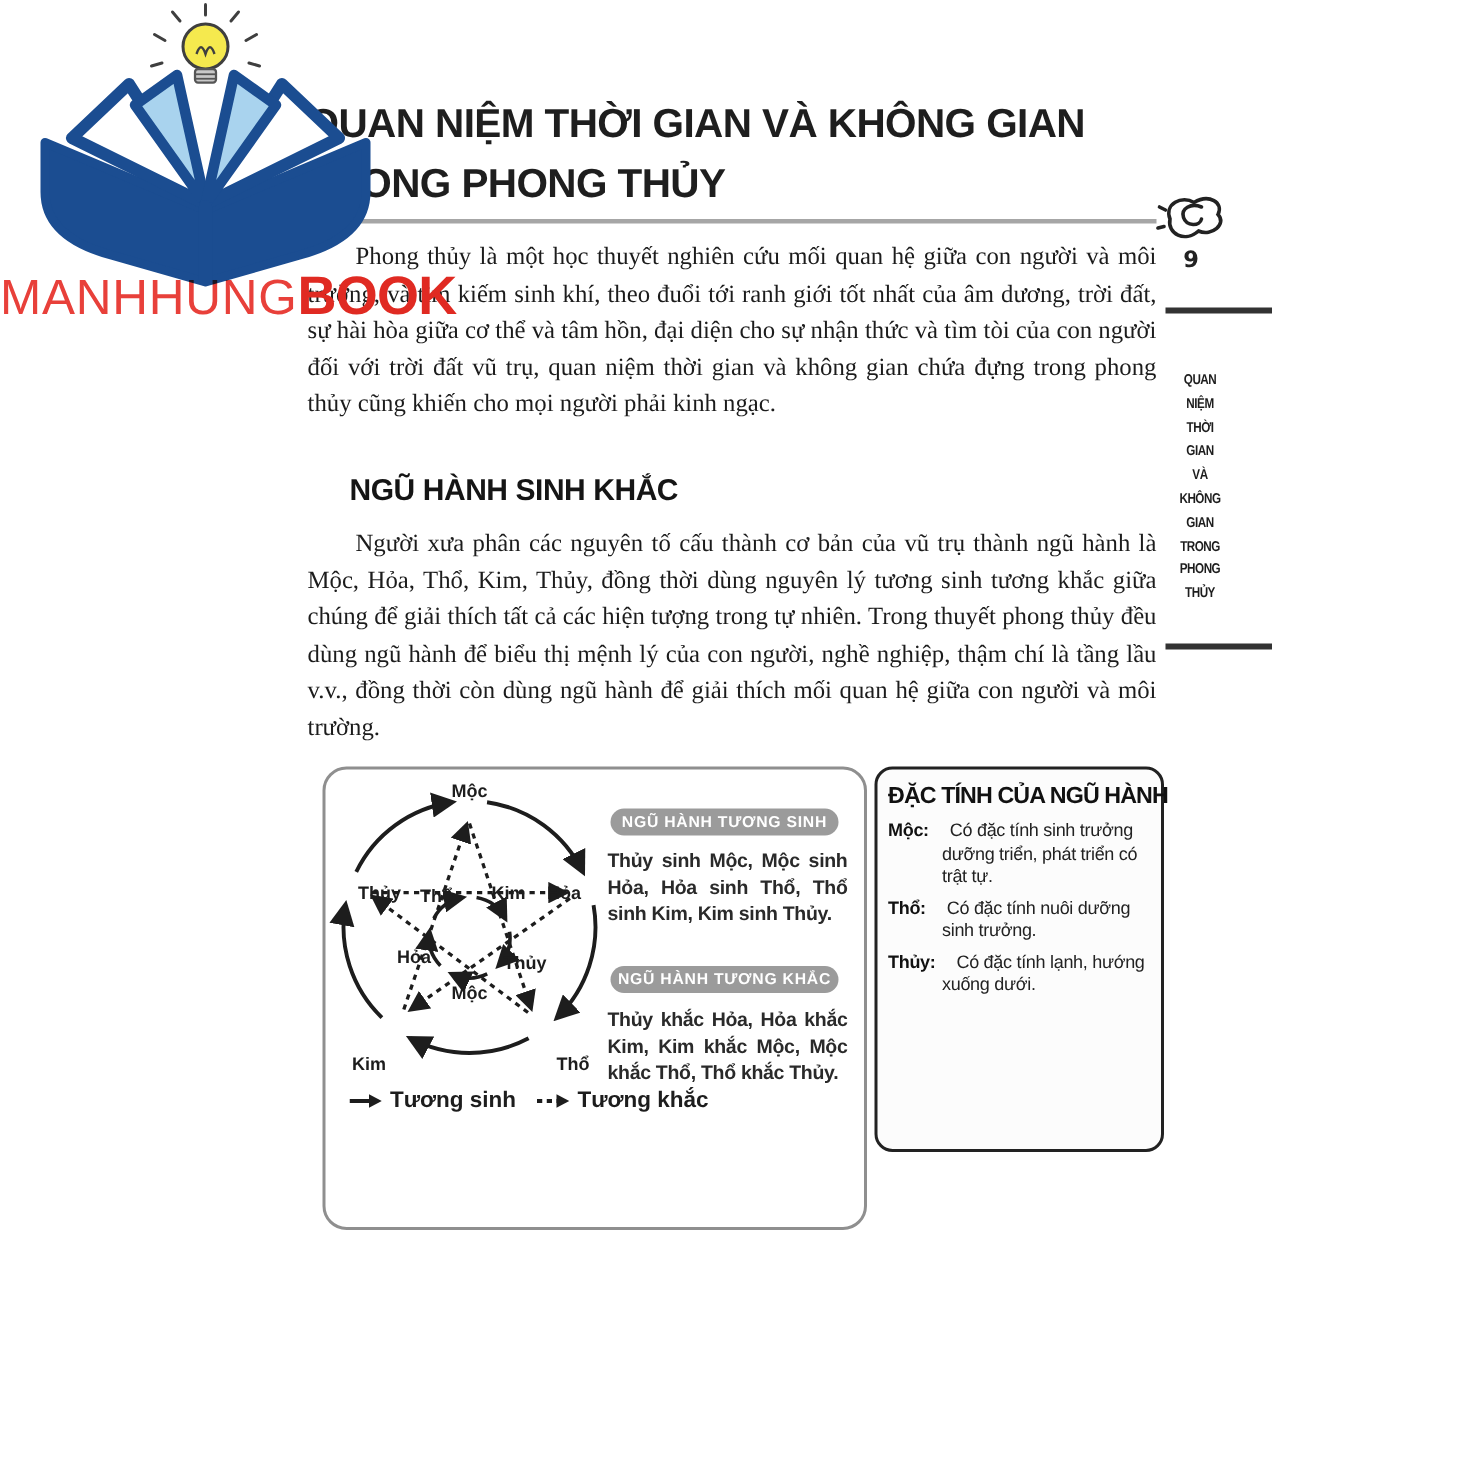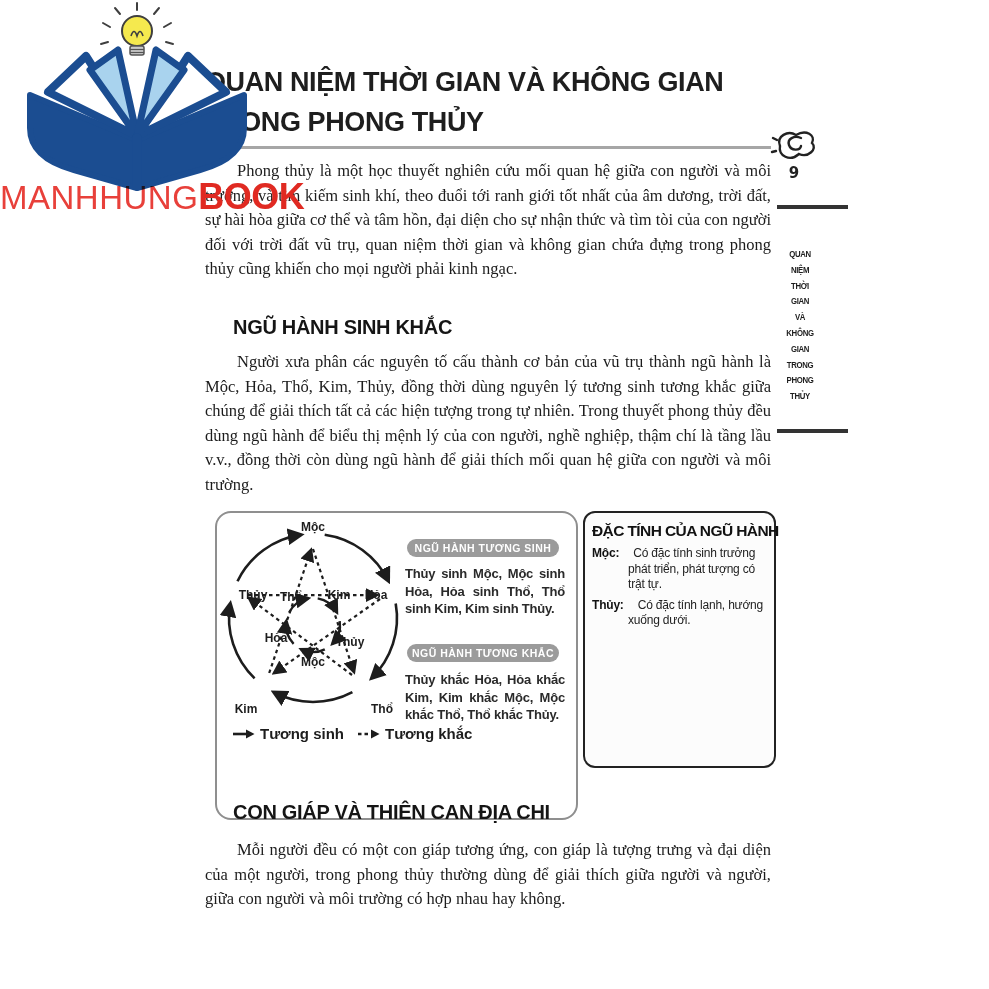--- a/index.html
+++ b/index.html
@@ -199,29 +199,30 @@
       <div class="cycle-badge" id="sinh-badge">NGŨ HÀNH TƯƠNG SINH</div>
       <div class="cycle-text" id="sinh-text">Thủy sinh Mộc, Mộc sinh Hỏa, Hỏa sinh Thổ, Thổ sinh Kim, Kim sinh Thủy.</div>
       <div class="cycle-badge" id="khac-badge">NGŨ HÀNH TƯƠNG KHẮC</div>
       <div class="cycle-text" id="khac-text">Thủy khắc Hỏa, Hỏa khắc Kim, Kim khắc Mộc, Mộc khắc Thổ, Thổ khắc Thủy.</div>
     </div>
   </div>
 
   <div class="props-box">
     <div class="props-title">ĐẶC TÍNH CỦA NGŨ HÀNH</div>
     <div class="prop-item">
-      <span class="prop-term">Mộc:</span><span>Có đặc tính sinh trưởng phát triển, phát tượng có trật tự.</span>
+      <span class="prop-term">Mộc:</span><span>Có đặc tính sinh trưởng dưỡng triển, phát triển có trật tự.</span>
+    </div>
+    <div class="prop-item">
+      <span class="prop-term">Thổ:</span><span>Có đặc tính nuôi dưỡng sinh trưởng.</span>
     </div>
     <div class="prop-item">
       <span class="prop-term">Thủy:</span><span>Có đặc tính lạnh, hướng xuống dưới.</span>
     </div>
   </div>
 
-  <h2 class="section-heading" id="section2-heading">CON GIÁP VÀ THIÊN CAN ĐỊA CHI</h2>
-  <p class="body-para" id="section2-para">Mỗi người đều có một con giáp tương ứng, con giáp là tượng trưng và đại diện của một người, trong phong thủy thường dùng để giải thích giữa người và người, giữa con người và môi trường có hợp nhau hay không.</p>
 
   <svg class="ornament" width="50" height="40" viewBox="0 0 50 40">
     <g fill="none" stroke="#222" stroke-width="2.4" stroke-linecap="round">
       <path d="M10,20 C6,10 18,4 26,9 C36,3 46,9 42,17 C48,23 38,32 29,28 C20,36 8,30 10,20 Z"></path>
       <path d="M31,12 C24,9 17,13 19,19 C21,25 30,25 31,20"></path>
       <path d="M3,12 l4,2"></path>
       <path d="M2,26 l4,-1"></path>
     </g>
   </svg>
   <div class="page-number">9</div>

